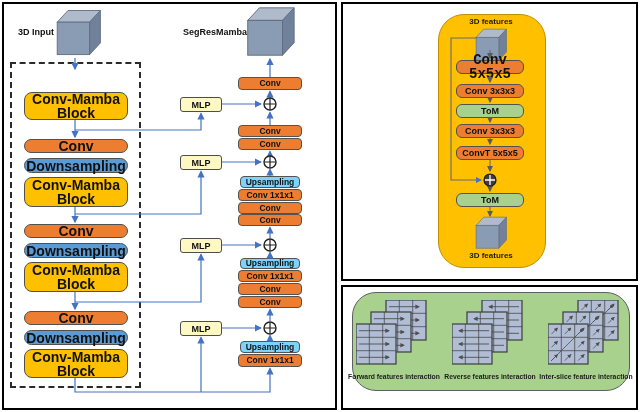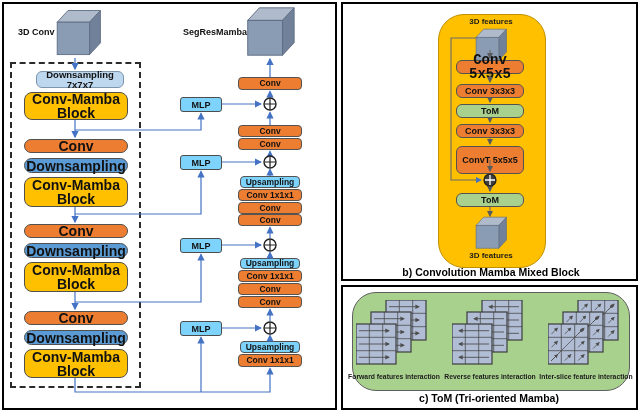--- a/index.html
+++ b/index.html
@@ -9,21 +9,21 @@
   .blk{position:absolute;box-sizing:border-box;display:flex;align-items:center;justify-content:center;
        font-weight:bold;color:#111;text-align:center;line-height:1;z-index:2;}
   .enc{border:1.5px solid #50514f;border-radius:8px;font-size:14px;}
   .dec{border:1.3px solid #545351;border-radius:4px;font-size:8.5px;}
   .orange{background:#ED7D31;}
   .yellow{background:#FFC000;}
   .blue{background:#5B9BD5;}
   .lblue{background:#BDD7EE;border-color:#7c96ad;}
   .peri{background:#7dd3fc;}
   .green{background:#A9D18E;}
-  .mlp{position:absolute;box-sizing:border-box;background:#7dd3fc;border:1.6px solid #4d4d4d;border-radius:3px;
+  .mlp{position:absolute;box-sizing:border-box;background:#fef9c3;border:1.6px solid #4d4d4d;border-radius:3px;
        display:flex;align-items:center;justify-content:center;font-size:9px;font-weight:bold;color:#111;z-index:2;}
   .dashedbox{position:absolute;border:2px dashed #2b2b2b;z-index:1;}
   .freelabel{position:absolute;font-size:9px;font-weight:bold;color:#111;z-index:2;}
   .caption{position:absolute;font-size:10.5px;font-weight:600;color:#000;text-align:center;z-index:2;}
   .cube{position:absolute;z-index:2;}
   .sum{position:absolute;z-index:4;}
   .conn{position:absolute;left:0;top:0;z-index:3;pointer-events:none;}
   .grIdden{position:absolute;width:0;height:0;overflow:hidden;}
   .stack{position:absolute;z-index:2;}
   .stacklabel{position:absolute;font-size:6.8px;font-weight:600;color:#1b1b1b;text-align:center;z-index:2;}
@@ -77,33 +77,32 @@
       </g>
       <g id="sumd">
         <circle cx="7" cy="7" r="6" fill="#3f3f3f" stroke="#1f1f1f" stroke-width="1.2"></circle>
         <path d="M7,2 V12 M2,7 H12" stroke="#fff" stroke-width="1.3"></path>
       </g>
     </defs>
   </svg>
 
   <div class="panel" style="left:2px;top:2px;width:335px;height:408px;"></div>
 
-  <div class="freelabel" style="left:18px;top:27px;">3D Conv</div>
+  <div class="freelabel" style="left:18px;top:27px;">3D Input</div>
   <svg class="cube" style="left:50px;top:6px;" width="54" height="54" viewBox="0 0 60 60">
       <use href="#cube"></use>
     </svg>
 
   <div class="freelabel" style="left:183px;top:27px;">SegResMamba</div>
   <svg class="cube" style="left:240px;top:3px;" width="58" height="58" viewBox="0 0 60 60">
       <use href="#cube"></use>
     </svg>
 
   <div class="dashedbox" style="left:10px;top:62px;width:127px;height:322px;"></div>
 
-  <div class="blk enc lblue" style="left:36px;top:71px;width:88px;height:17px;border-radius:6px;font-size:9.5px;">Downsampling 7x7x7</div>
   <div class="blk enc yellow" style="left:24px;top:92px;width:104px;height:28px;">Conv-Mamba Block</div>
 
   <div class="blk enc orange" style="left:24px;top:139px;width:104px;height:14px;">Conv</div>
   <div class="blk enc blue" style="left:24px;top:158px;width:104px;height:15px;">Downsampling</div>
   <div class="blk enc yellow" style="left:24px;top:177px;width:104px;height:30px;">Conv-Mamba Block</div>
 
   <div class="blk enc orange" style="left:24px;top:224px;width:104px;height:14px;">Conv</div>
   <div class="blk enc blue" style="left:24px;top:243px;width:104px;height:15px;">Downsampling</div>
   <div class="blk enc yellow" style="left:24px;top:262px;width:104px;height:30px;">Conv-Mamba Block</div>
 
@@ -152,33 +151,32 @@
 
   <div class="bsub" style="left:440px;top:17px;width:102px;">3D features</div>
   <svg class="cube" style="left:471px;top:26px;" width="38" height="38" viewBox="0 0 60 60">
       <use href="#cube"></use>
     </svg>
 
   <div class="blk dec orange" style="left:456px;top:60px;width:68px;height:14px;border-radius:6px;font-size:14px;font-family:Liberation Mono, monospace;">Conv 5x5x5</div>
   <div class="blk dec orange" style="left:456px;top:84px;width:68px;height:14px;border-radius:6px;font-size:9px;">Conv 3x3x3</div>
   <div class="blk dec green" style="left:456px;top:104px;width:68px;height:14px;border-radius:6px;font-size:9px;">ToM</div>
   <div class="blk dec orange" style="left:456px;top:124px;width:68px;height:14px;border-radius:6px;font-size:9px;">Conv 3x3x3</div>
-  <div class="blk dec orange" style="left:456px;top:146px;width:68px;height:28px;border-radius:6px;font-size:9px;">ConvT 5x5x5</div>
+  <div class="blk dec orange" style="left:456px;top:146px;width:68px;height:14px;border-radius:6px;font-size:9px;">ConvT 5x5x5</div>
 
   <svg class="sum" style="left:483px;top:173px;" width="14" height="14" viewBox="0 0 14 14">
       <use href="#sumd"></use>
     </svg>
 
   <div class="blk dec green" style="left:456px;top:193px;width:68px;height:14px;border-radius:6px;font-size:9px;">ToM</div>
   <svg class="cube" style="left:471px;top:214px;" width="38" height="38" viewBox="0 0 60 60">
       <use href="#cube"></use>
     </svg>
   <div class="bsub" style="left:440px;top:251px;width:102px;">3D features</div>
 
-  <div class="caption" style="left:371px;top:266px;width:240px;">b) Convolution Mamba Mixed Block</div>
 
   <div class="panel" style="left:341px;top:285px;width:297px;height:125px;"></div>
   <div class="biggreen" style="left:352px;top:292px;width:276px;height:97px;"></div>
 
   <svg class="stack" style="left:356px;top:300px;" width="72" height="66" viewBox="0 0 72 66">
     <g transform="translate(30,0)">
         <use href="#grid3"></use>
         <use href="#fwd"></use>
       </g>
     <g transform="translate(15,12)">
@@ -216,21 +214,20 @@
     <g transform="translate(0,24)">
         <use href="#grid3"></use>
         <use href="#inter"></use>
       </g>
   </svg>
 
   <div class="stacklabel" style="left:346px;top:373px;width:96px;">Forward features interaction</div>
   <div class="stacklabel" style="left:442px;top:373px;width:96px;">Reverse features interaction</div>
   <div class="stacklabel" style="left:536px;top:373px;width:100px;">Inter-slice feature interaction</div>
 
-  <div class="caption" style="left:369px;top:392px;width:240px;">c) ToM (Tri-oriented Mamba)</div>
 
   <svg class="conn" width="640" height="412" viewBox="0 0 640 412">
     <defs>
       <marker id="ab" markerWidth="6" markerHeight="6" refX="5" refY="3" orient="auto">
         <path d="M0,0 L6,3 L0,6 z" fill="#4472C4"></path>
       </marker>
       <marker id="ag" markerWidth="6" markerHeight="6" refX="5" refY="3" orient="auto">
         <path d="M0,0 L6,3 L0,6 z" fill="#5a5a5a"></path>
       </marker>
     </defs>

